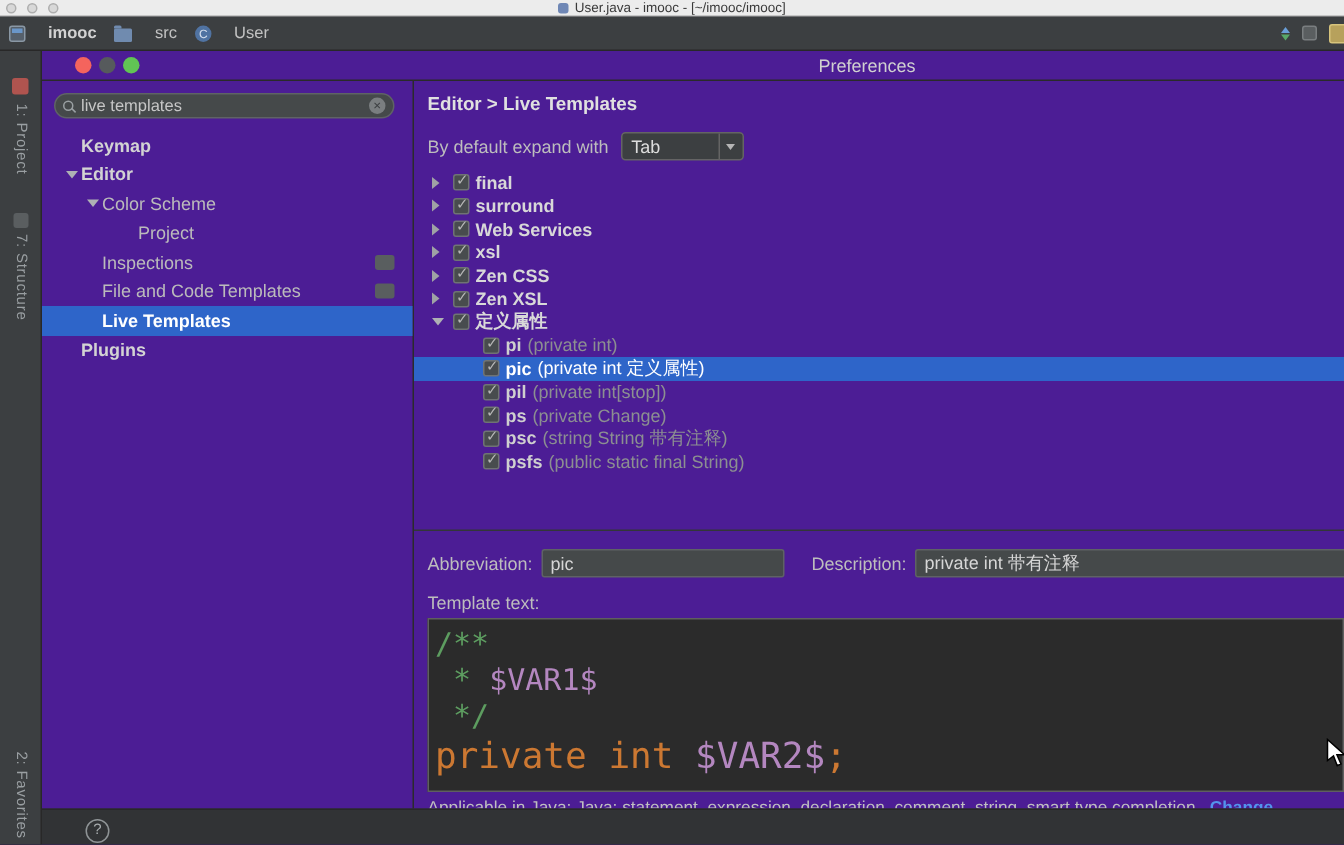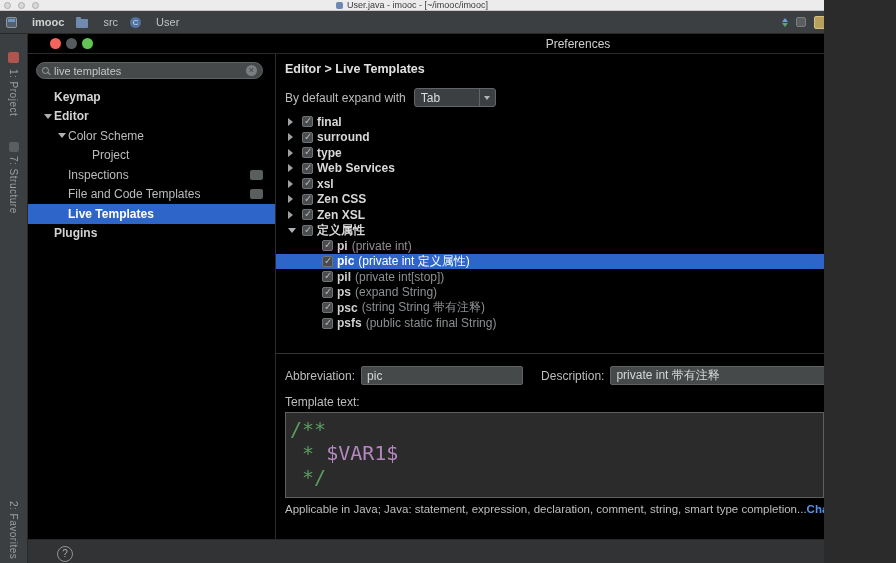--- a/index.html
+++ b/index.html
@@ -1,18 +1,18 @@
 <!DOCTYPE html>
 <html><head>
 <meta charset="utf-8">
 <style>
   * { margin:0; padding:0; box-sizing:border-box; }
   html,body { width:896px; height:563px; overflow:hidden; background:#2b2b2b; }
   body { font-family:"Liberation Sans", sans-serif; }
-  .screen { position:relative; width:824px; height:563px; background:#3c3f41; overflow:hidden; }
+  .screen { position:relative; width:896px; height:563px; background:#3c3f41; overflow:hidden; }
 
   
   .os-bar { position:absolute; top:0; left:0; right:0; height:11px; background:#ececec; border-bottom:1px solid #c6c6c6; }
   .os-lights { position:absolute; left:4px; top:2px; display:flex; gap:7px; }
   .os-light { width:7px; height:7px; border-radius:50%; background:#d8d8d8; border:1px solid #aeaeae; }
   .os-title { position:absolute; left:0; right:0; top:0; height:10px; display:flex; align-items:center; justify-content:center; gap:4px; font-size:9px; color:#3a3a3a; }
   .os-title-icon { width:7px; height:7px; background:#6f87b5; border-radius:2px; display:inline-block; }
 
   
   .ide-bar { position:absolute; top:11px; left:0; right:0; height:23px; background:#3c3f41; border-bottom:1px solid #282828; display:flex; align-items:center; padding-left:6px; }
@@ -35,21 +35,21 @@
   .stripe { position:absolute; left:0; top:34px; bottom:0; width:28px; background:#3c3f41; border-right:1px solid #282828; display:flex; flex-direction:column; align-items:center; }
   .stripe-red-icon { width:11px; height:11px; background:#b0544f; border-radius:2px; margin-top:18px; }
   .vtext { writing-mode:vertical-rl; font-size:10px; color:#9a9fa2; letter-spacing:0.5px; white-space:nowrap; }
   .vtext.top { margin-top:6px; }
   .stripe-gray-icon { width:10px; height:10px; background:#5a5e60; border-radius:2px; margin-top:26px; }
   .vtext.mid { margin-top:4px; }
   .stripe-spacer { flex:1; }
   .vtext.bottom { margin-bottom:4px; }
 
   
-  .dialog { position:absolute; left:28px; top:34px; right:0; bottom:0; background:#000000; }
+  .dialog { position:absolute; left:28px; top:34px; right:0; bottom:0; background:#4c1d95; }
   .dlg-title { position:relative; height:20px; border-bottom:1px solid #2a2a2a; }
   .lights { position:absolute; left:22px; top:4px; display:flex; gap:5px; }
   .light { width:11px; height:11px; border-radius:50%; }
   .light.red { background:#f4645d; }
   .light.gray { background:#565a5c; }
   .light.green { background:#61c454; }
   .dlg-title-text { position:absolute; left:550px; transform:translateX(-50%); top:0; line-height:20px; font-size:12px; color:#d0d0d0; }
 
   .dlg-body { position:absolute; top:20px; bottom:24px; left:0; right:0; display:flex; }
 
@@ -246,27 +246,20 @@
                 <span class="tri-r"></span>
               </span>
             <span class="cb"></span>
             <span class="g-lbl">surround</span>
           </div>
           <div class="tpl-row group">
             <span class="tri-wrap">
                 <span class="tri-r"></span>
               </span>
             <span class="cb"></span>
-            <span class="g-lbl">type</span>
-          </div>
-          <div class="tpl-row group">
-            <span class="tri-wrap">
-                <span class="tri-r"></span>
-              </span>
-            <span class="cb"></span>
             <span class="g-lbl">Web Services</span>
           </div>
           <div class="tpl-row group">
             <span class="tri-wrap">
                 <span class="tri-r"></span>
               </span>
             <span class="cb"></span>
             <span class="g-lbl">xsl</span>
           </div>
           <div class="tpl-row group">
@@ -302,21 +295,21 @@
             <span class="t-desc">(private int 定义属性)</span>
           </div>
           <div class="tpl-row child">
             <span class="cb"></span>
             <span class="t-name">pil</span>
             <span class="t-desc">(private int[stop])</span>
           </div>
           <div class="tpl-row child">
             <span class="cb"></span>
             <span class="t-name">ps</span>
-            <span class="t-desc">(expand String)</span>
+            <span class="t-desc">(private Change)</span>
           </div>
           <div class="tpl-row child">
             <span class="cb"></span>
             <span class="t-name">psc</span>
             <span class="t-desc">(string String 带有注释)</span>
           </div>
           <div class="tpl-row child">
             <span class="cb"></span>
             <span class="t-name">psfs</span>
             <span class="t-desc">(public static final String)</span>
@@ -331,20 +324,21 @@
           <span class="form-label desc-label">Description:</span>
           <input class="txt-input desc-input" value="private int 带有注释" style="">
         </div>
 
         <div class="tpl-text-label">Template text:</div>
 
         <div class="code-box">
           <div class="cl"><span class="tok-c">/**</span></div>
           <div class="cl"><span class="tok-c"> * </span><span class="tok-v">$VAR1$</span></div>
           <div class="cl"><span class="tok-c"> */</span></div>
+          <div class="cl big"><span class="tok-k">private int </span><span class="tok-v">$VAR2$</span><span class="tok-k">;</span></div>
         </div>
 
         <div class="applicable">
           <span>Applicable in Java; Java: statement, expression, declaration, comment, string, smart type completion...</span><span class="change-link">Change</span>
         </div>
       </div>
     </div>
 
     <div class="dlg-footer">
       <span class="help-btn">?</span>

